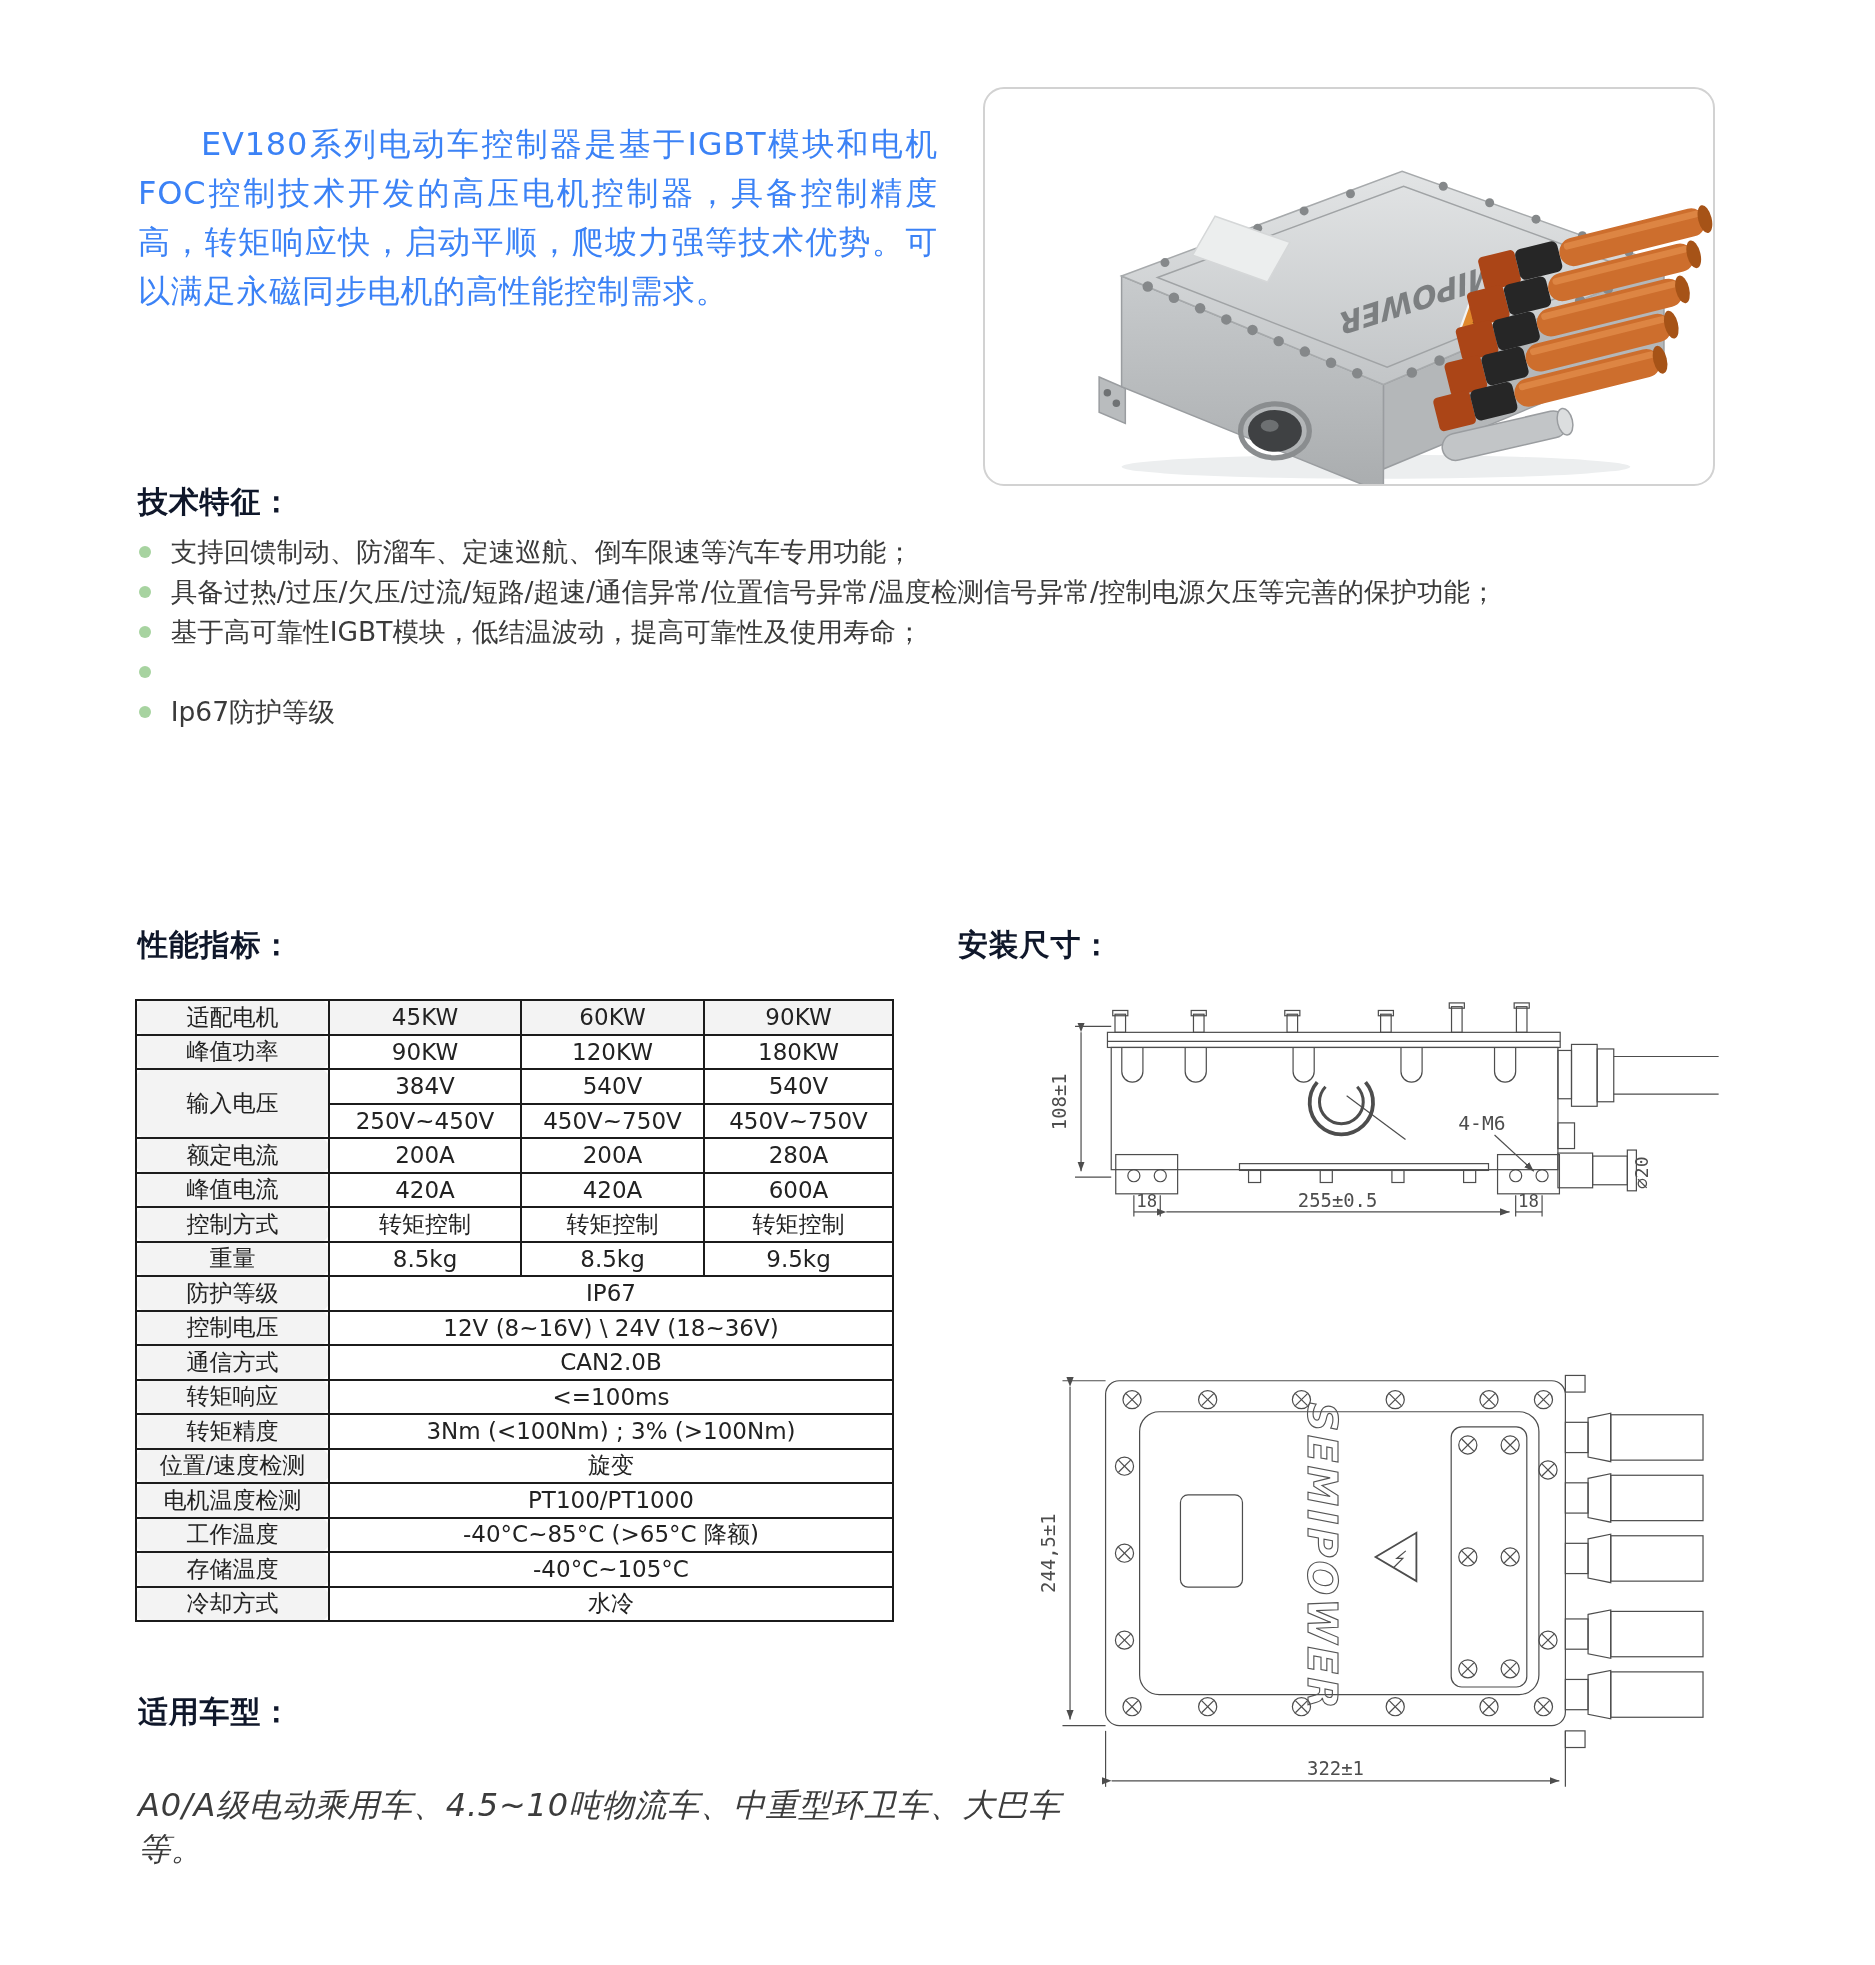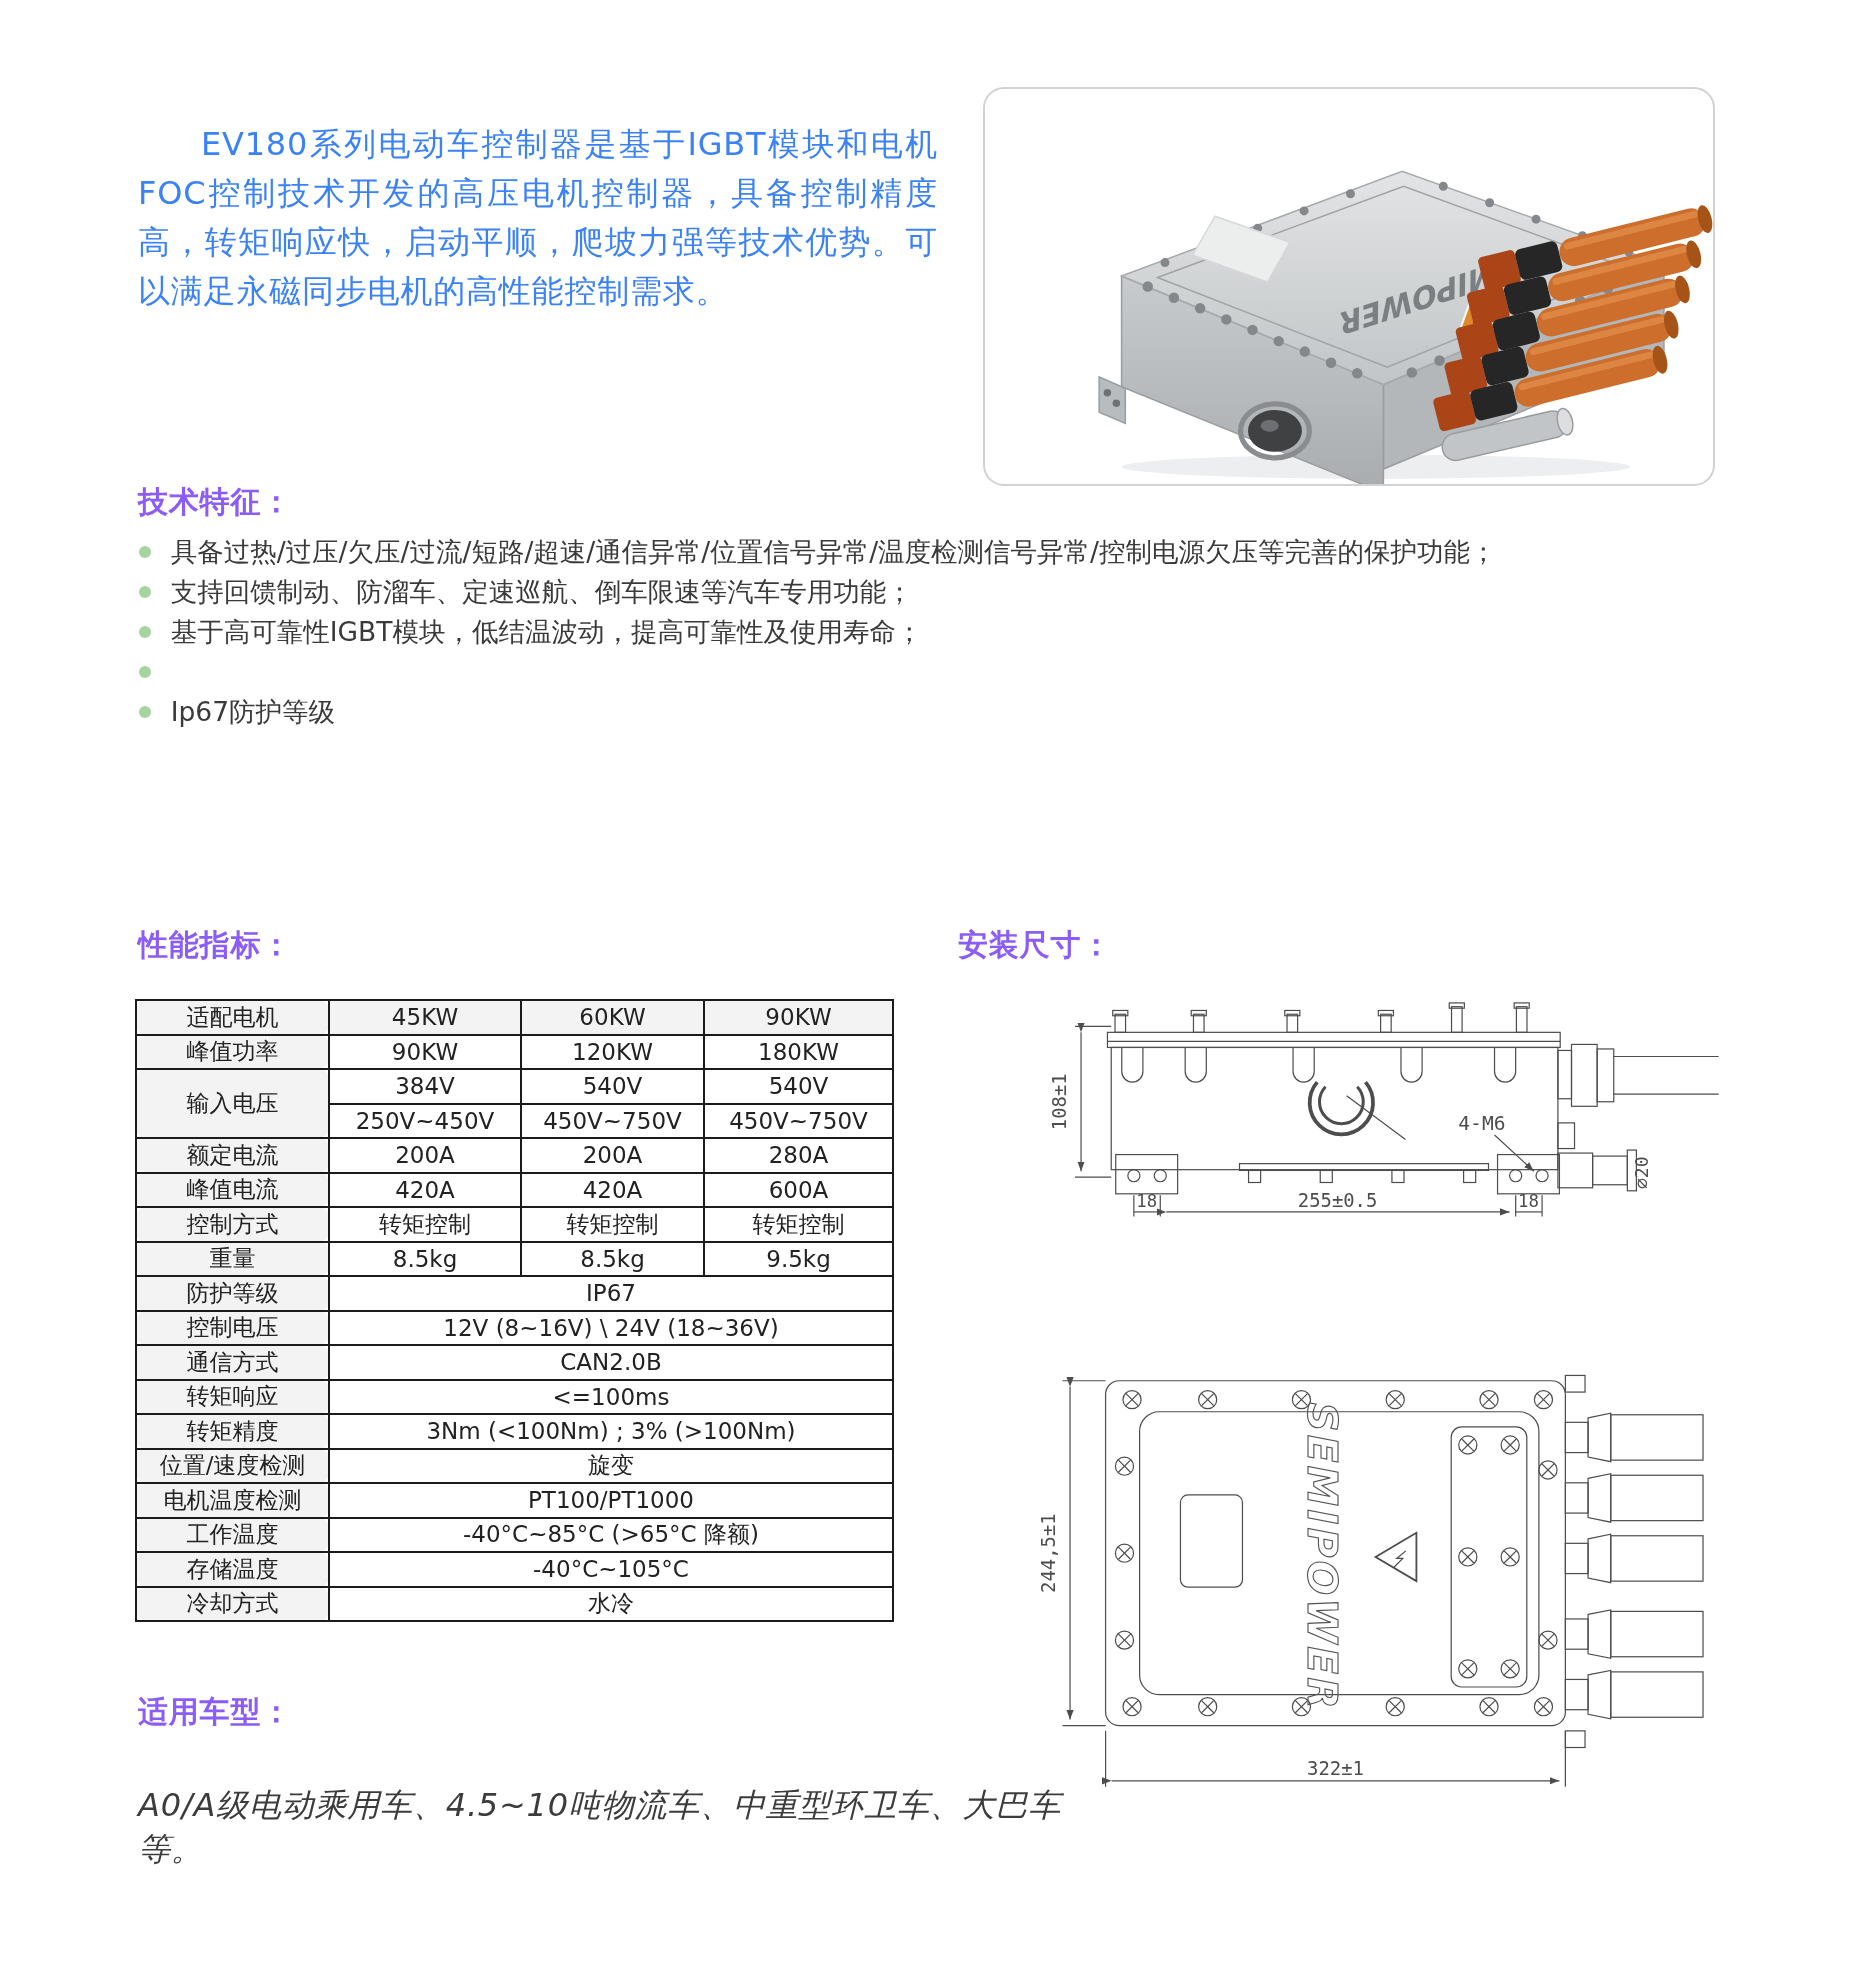--- a/index.html
+++ b/index.html
@@ -3,21 +3,21 @@
 <meta charset="utf-8">
 <style>
   html,body{margin:0;padding:0;background:#ffffff;}
   .page{position:relative;width:1876px;height:1965px;background:#ffffff;overflow:hidden;
         font-family:"DejaVu Sans","Liberation Sans",sans-serif;color:#3a3a3a;}
   .abs{position:absolute;}
 
   .intro{left:138px;top:88px;width:800px;font-size:32px;line-height:49px;
          text-align:justify;text-indent:63px;color:#3b82f6;letter-spacing:0.8px;}
 
-  .section-heading{font-size:30px;font-weight:bold;color:#8b5cf6;letter-spacing:0.8px;}
+  .section-heading{font-size:30px;font-weight:bold;color:#0f172a;letter-spacing:0.8px;}
 
   .features-list{left:130px;top:532px;width:1504px;list-style:none;margin:0;padding:0;}
   .features-list li{display:flex;align-items:center;height:40px;font-size:26.5px;color:#3a3a3a;}
   .bullet-dot{flex:0 0 12px;width:12px;height:12px;border-radius:50%;background:#a7d3a0;
               margin:0 19.7px 0 9px;}
 
   .spec-table{left:135px;top:999px;width:757px;border-collapse:collapse;table-layout:fixed;
               font-size:23px;color:#222222;}
   .spec-table td{border:2.3px solid #1b1b1b;height:32.5px;text-align:center;padding:0 4.5px;
                  overflow:hidden;white-space:nowrap;}
@@ -157,25 +157,25 @@
         <rect x="0" y="0" width="170" height="36" rx="18" fill="#c2c5c7" stroke="#9a9da0" stroke-width="2"></rect>
         <ellipse cx="168" cy="18" rx="10" ry="18" fill="#dcdedf" stroke="#9a9da0" stroke-width="2"></ellipse>
       </g>
     </svg>
   </div>
 
   <div class="abs section-heading" style="left:138px;top:482px;">技术特征：</div>
   <ul class="abs features-list">
     <li>
         <span class="bullet-dot"></span>
-        <span>具备过热/过压/欠压/过流/短路/超速/通信异常/位置信号异常/温度检测信号异常/控制电源欠压等完善的保护功能；</span>
+        <span>支持回馈制动、防溜车、定速巡航、倒车限速等汽车专用功能；</span>
       </li>
     <li>
         <span class="bullet-dot"></span>
-        <span>支持回馈制动、防溜车、定速巡航、倒车限速等汽车专用功能；</span>
+        <span>具备过热/过压/欠压/过流/短路/超速/通信异常/位置信号异常/温度检测信号异常/控制电源欠压等完善的保护功能；</span>
       </li>
     <li>
         <span class="bullet-dot"></span>
         <span>基于高可靠性IGBT模块，低结温波动，提高可靠性及使用寿命；</span>
       </li>
     <li>
         <span class="bullet-dot"></span>
       </li>
     <li>
         <span class="bullet-dot"></span>

